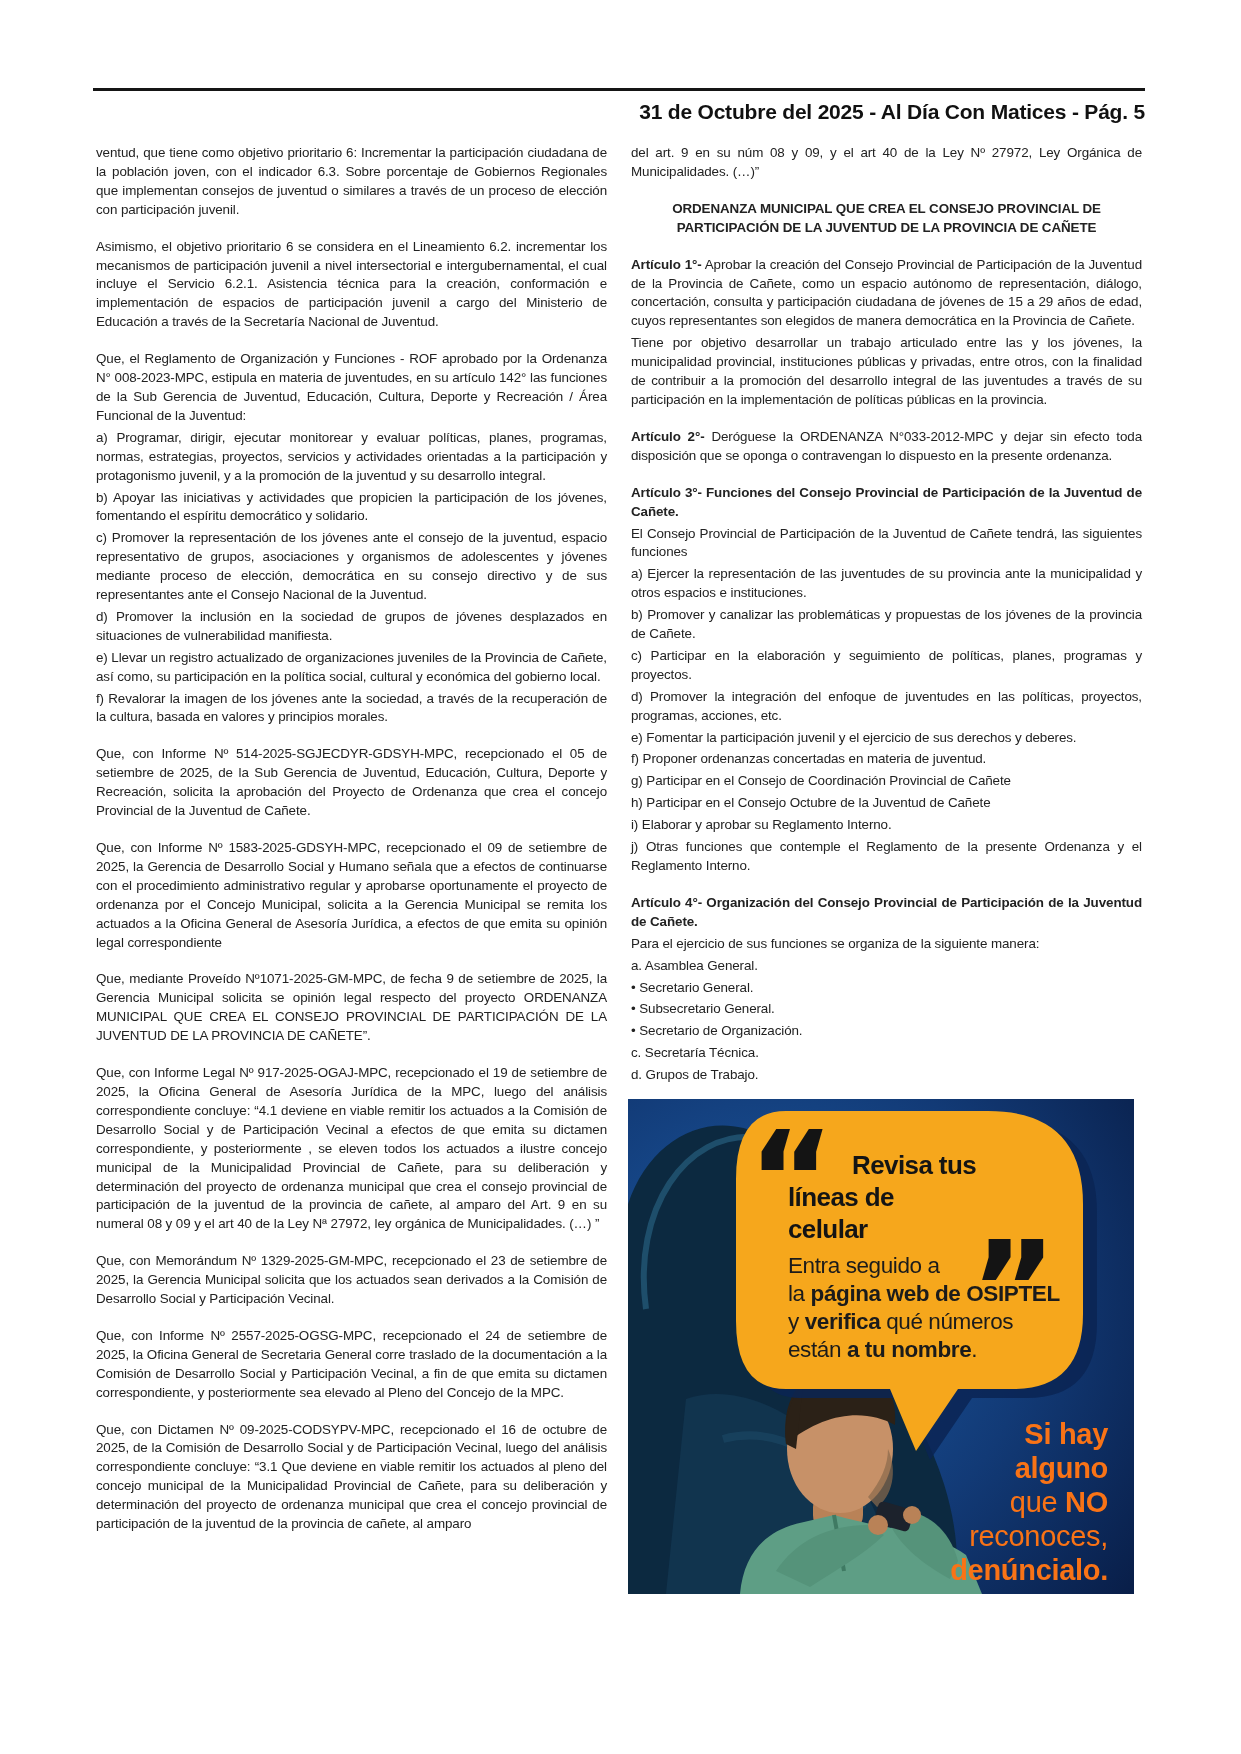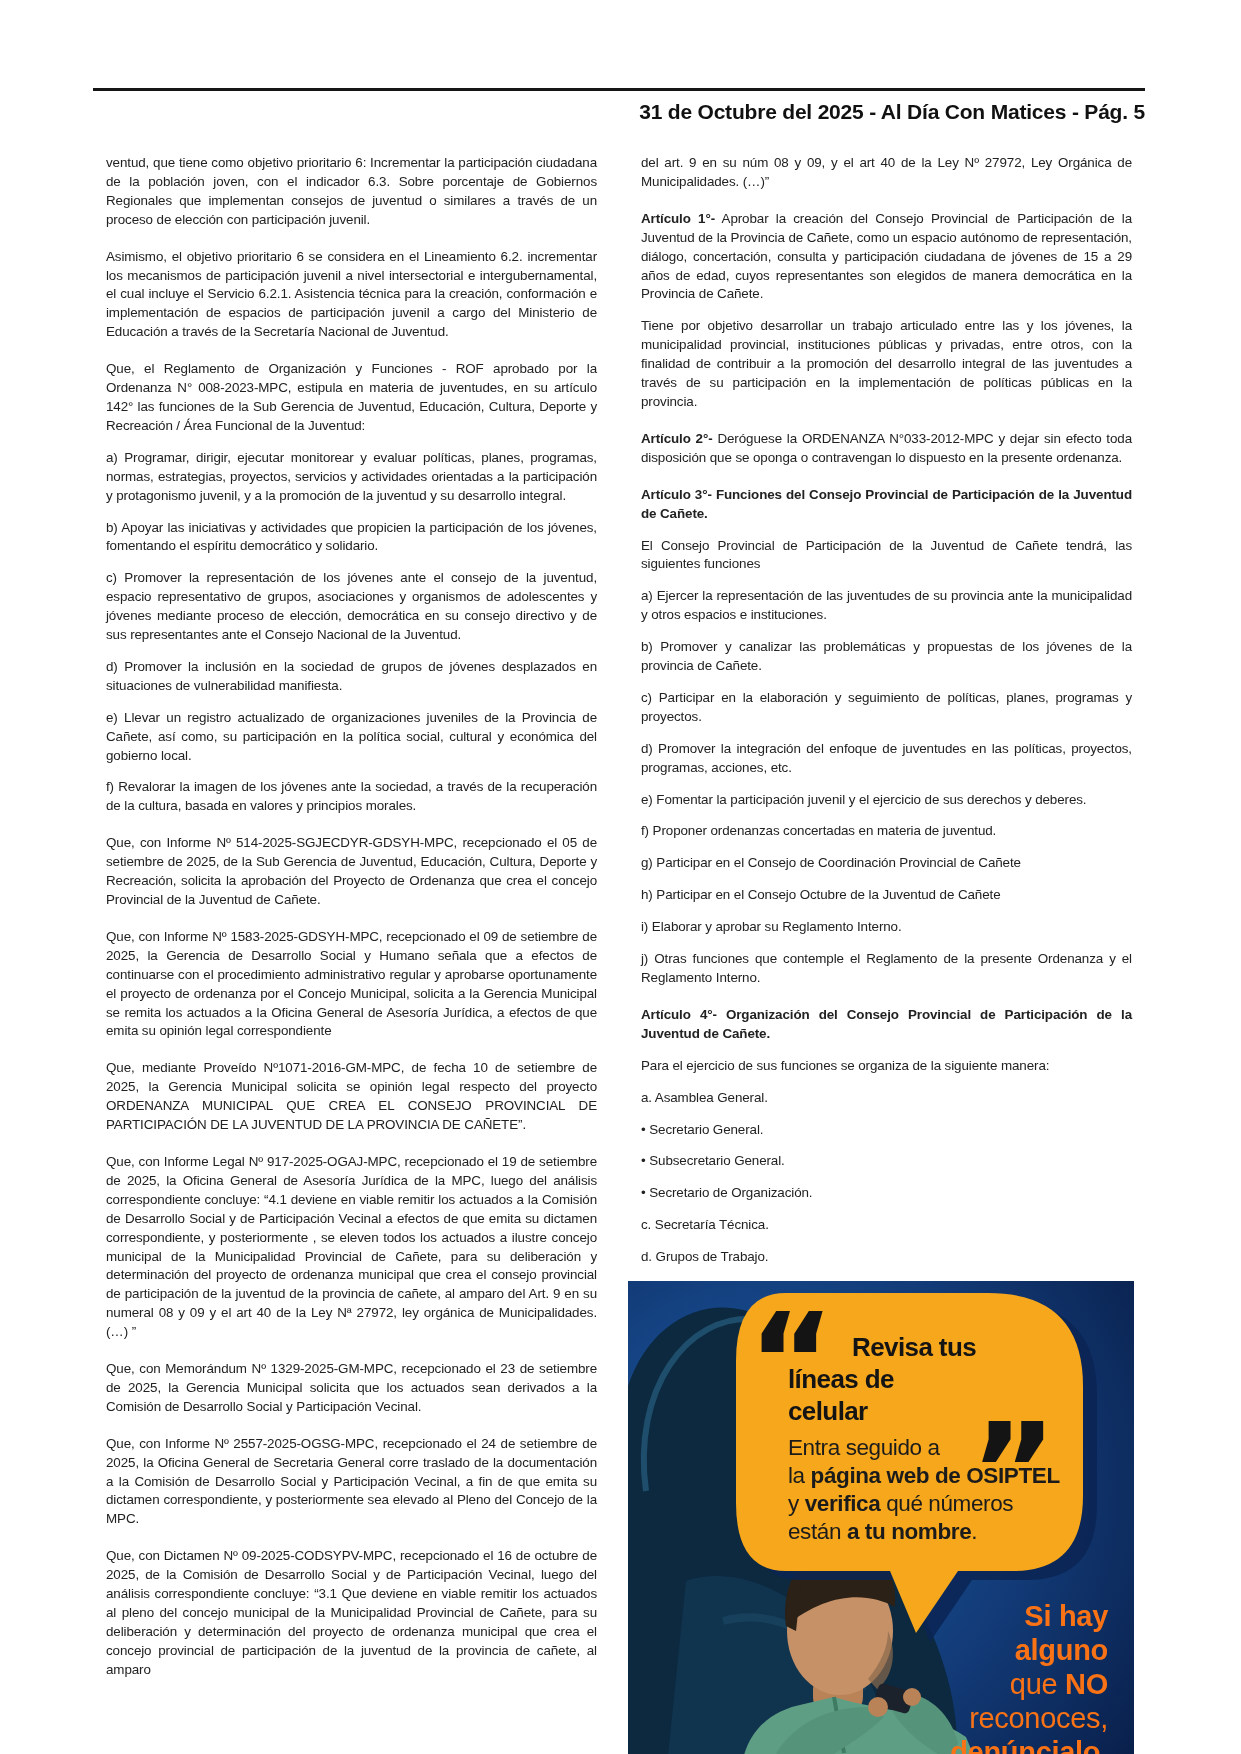--- a/index.html
+++ b/index.html
@@ -21,21 +21,21 @@
   .rule{height:3px;background:#151515;}
   .masthead{
     text-align:right;font-weight:bold;font-size:21px;color:#111;
     margin-top:9px;letter-spacing:-0.2px;
   }
   .columns{display:flex;gap:18px;margin-top:17px;}
   .col{
     width:517px;font-size:13.4px;line-height:18.9px;text-align:justify;
     color:#222;letter-spacing:-0.1px;
   }
-  p.blk{margin:13px;}
+  p.blk{margin:3px;}
   p.gap{margin-top:18px;}
   .bold{font-weight:bold;}
   .center-bold{font-weight:bold;text-align:center;}
   
   .ad{
     position:relative;width:506px;height:495px;margin-top:14px;
     overflow:hidden;background:var(--bg-dark);
   }
   .ad svg{position:absolute;inset:0;display:block;}
   .ad .q{
@@ -81,29 +81,30 @@
         <p class="blk gap">Asimismo, el objetivo prioritario 6 se considera en el Lineamiento 6.2. incrementar los mecanismos de participación juvenil a nivel intersectorial e intergubernamental, el cual incluye el Servicio 6.2.1. Asistencia técnica para la creación, conformación e implementación de espacios de participación juvenil a cargo del Ministerio de Educación a través de la Secretaría Nacional de Juventud.</p>
         <p class="blk gap">Que, el Reglamento de Organización y Funciones - ROF aprobado por la Ordenanza N° 008-2023-MPC, estipula en materia de juventudes, en su artículo 142° las funciones de la Sub Gerencia de Juventud, Educación, Cultura, Deporte y Recreación / Área Funcional de la Juventud:</p>
         <p class="blk">a) Programar, dirigir, ejecutar monitorear y evaluar políticas, planes, programas, normas, estrategias, proyectos, servicios y actividades orientadas a la participación y protagonismo juvenil, y a la promoción de la juventud y su desarrollo integral.</p>
         <p class="blk">b) Apoyar las iniciativas y actividades que propicien la participación de los jóvenes, fomentando el espíritu democrático y solidario.</p>
         <p class="blk">c) Promover la representación de los jóvenes ante el consejo de la juventud, espacio representativo de grupos, asociaciones y organismos de adolescentes y jóvenes mediante proceso de elección, democrática en su consejo directivo y de sus representantes ante el Consejo Nacional de la Juventud.</p>
         <p class="blk">d) Promover la inclusión en la sociedad de grupos de jóvenes desplazados en situaciones de vulnerabilidad manifiesta.</p>
         <p class="blk">e) Llevar un registro actualizado de organizaciones juveniles de la Provincia de Cañete, así como, su participación en la política social, cultural y económica del gobierno local.</p>
         <p class="blk">f) Revalorar la imagen de los jóvenes ante la sociedad, a través de la recuperación de la cultura, basada en valores y principios morales.</p>
         <p class="blk gap">Que, con Informe Nº 514-2025-SGJECDYR-GDSYH-MPC, recepcionado el 05 de setiembre de 2025, de la Sub Gerencia de Juventud, Educación, Cultura, Deporte y Recreación, solicita la aprobación del Proyecto de Ordenanza que crea el concejo Provincial de la Juventud de Cañete.</p>
         <p class="blk gap">Que, con Informe Nº 1583-2025-GDSYH-MPC, recepcionado el 09 de setiembre de 2025, la Gerencia de Desarrollo Social y Humano señala que a efectos de continuarse con el procedimiento administrativo regular y aprobarse oportunamente el proyecto de ordenanza por el Concejo Municipal, solicita a la Gerencia Municipal se remita los actuados a la Oficina General de Asesoría Jurídica, a efectos de que emita su opinión legal correspondiente</p>
-        <p class="blk gap">Que, mediante Proveído Nº1071-2016-GM-MPC, de fecha 10 de setiembre de 2025, la Gerencia Municipal solicita se opinión legal respecto del proyecto ORDENANZA MUNICIPAL QUE CREA EL CONSEJO PROVINCIAL DE PARTICIPACIÓN DE LA JUVENTUD DE LA PROVINCIA DE CAÑETE”.</p>
+        <p class="blk gap">Que, mediante Proveído Nº1071-2025-GM-MPC, de fecha 9 de setiembre de 2025, la Gerencia Municipal solicita se opinión legal respecto del proyecto ORDENANZA MUNICIPAL QUE CREA EL CONSEJO PROVINCIAL DE PARTICIPACIÓN DE LA JUVENTUD DE LA PROVINCIA DE CAÑETE”.</p>
         <p class="blk gap">Que, con Informe Legal Nº 917-2025-OGAJ-MPC, recepcionado el 19 de setiembre de 2025, la Oficina General de Asesoría Jurídica de la MPC, luego del análisis correspondiente concluye: “4.1 deviene en viable remitir los actuados a la Comisión de Desarrollo Social y de Participación Vecinal a efectos de que emita su dictamen correspondiente, y posteriormente , se eleven todos los actuados a ilustre concejo municipal de la Municipalidad Provincial de Cañete, para su deliberación y determinación del proyecto de ordenanza municipal que crea el consejo provincial de participación de la juventud de la provincia de cañete, al amparo del Art. 9 en su numeral 08 y 09 y el art 40 de la Ley Nª 27972, ley orgánica de Municipalidades. (…) ”</p>
         <p class="blk gap">Que, con Memorándum Nº 1329-2025-GM-MPC, recepcionado el 23 de setiembre de 2025, la Gerencia Municipal solicita que los actuados sean derivados a la Comisión de Desarrollo Social y Participación Vecinal.</p>
         <p class="blk gap">Que, con Informe Nº 2557-2025-OGSG-MPC, recepcionado el 24 de setiembre de 2025, la Oficina General de Secretaria General corre traslado de la documentación a la Comisión de Desarrollo Social y Participación Vecinal, a fin de que emita su dictamen correspondiente, y posteriormente sea elevado al Pleno del Concejo de la MPC.</p>
         <p class="blk gap">Que, con Dictamen Nº 09-2025-CODSYPV-MPC, recepcionado el 16 de octubre de 2025, de la Comisión de Desarrollo Social y de Participación Vecinal, luego del análisis correspondiente concluye: “3.1 Que deviene en viable remitir los actuados al pleno del concejo municipal de la Municipalidad Provincial de Cañete, para su deliberación y determinación del proyecto de ordenanza municipal que crea el concejo provincial de participación de la juventud de la provincia de cañete, al amparo</p>
       </div>
 
       <div class="col">
         <p class="blk">del art. 9 en su núm 08 y 09, y el art 40 de la Ley Nº 27972, Ley Orgánica de Municipalidades. (…)”</p>
+        <p class="blk gap center-bold">ORDENANZA MUNICIPAL QUE CREA EL CONSEJO PROVINCIAL DE PARTICIPACIÓN DE LA JUVENTUD DE LA PROVINCIA DE CAÑETE</p>
         <p class="blk gap"><span class="bold">Artículo 1°-</span><span> Aprobar la creación del Consejo Provincial de Participación de la Juventud de la Provincia de Cañete, como un espacio autónomo de representación, diálogo, concertación, consulta y participación ciudadana de jóvenes de 15 a 29 años de edad, cuyos representantes son elegidos de manera democrática en la Provincia de Cañete.</span></p>
         <p class="blk">Tiene por objetivo desarrollar un trabajo articulado entre las y los jóvenes, la municipalidad provincial, instituciones públicas y privadas, entre otros, con la finalidad de contribuir a la promoción del desarrollo integral de las juventudes a través de su participación en la implementación de políticas públicas en la provincia.</p>
         <p class="blk gap"><span class="bold">Artículo 2°-</span><span> Deróguese la ORDENANZA N°033-2012-MPC y dejar sin efecto toda disposición que se oponga o contravengan lo dispuesto en la presente ordenanza.</span></p>
         <p class="blk gap bold">Artículo 3°- Funciones del Consejo Provincial de Participación de la Juventud de Cañete.</p>
         <p class="blk">El Consejo Provincial de Participación de la Juventud de Cañete tendrá, las siguientes funciones</p>
         <p class="blk">a) Ejercer la representación de las juventudes de su provincia ante la municipalidad y otros espacios e instituciones.</p>
         <p class="blk">b) Promover y canalizar las problemáticas y propuestas de los jóvenes de la provincia de Cañete.</p>
         <p class="blk">c) Participar en la elaboración y seguimiento de políticas, planes, programas y proyectos.</p>
         <p class="blk">d) Promover la integración del enfoque de juventudes en las políticas, proyectos, programas, acciones, etc.</p>
         <p class="blk">e) Fomentar la participación juvenil y el ejercicio de sus derechos y deberes.</p>

